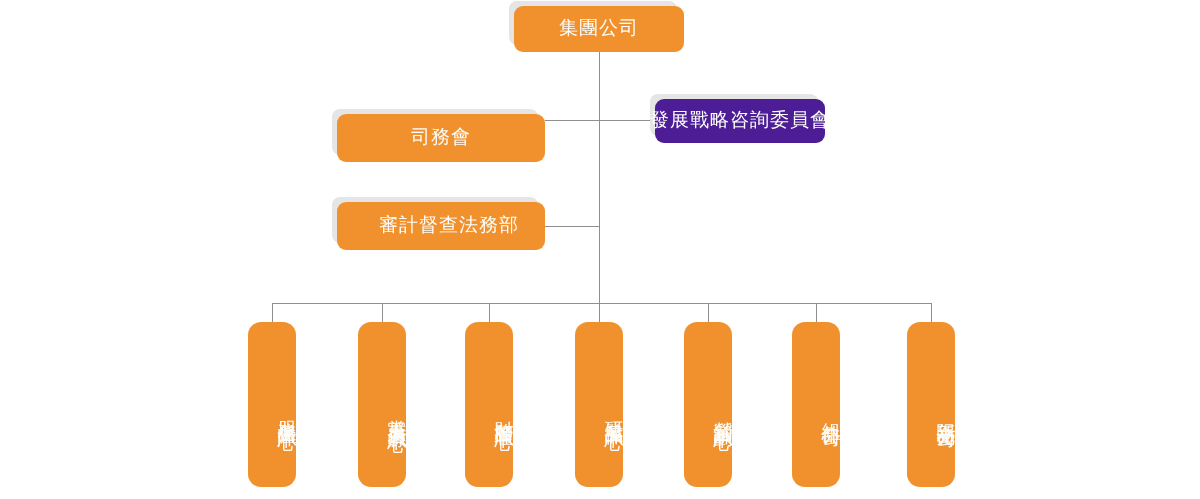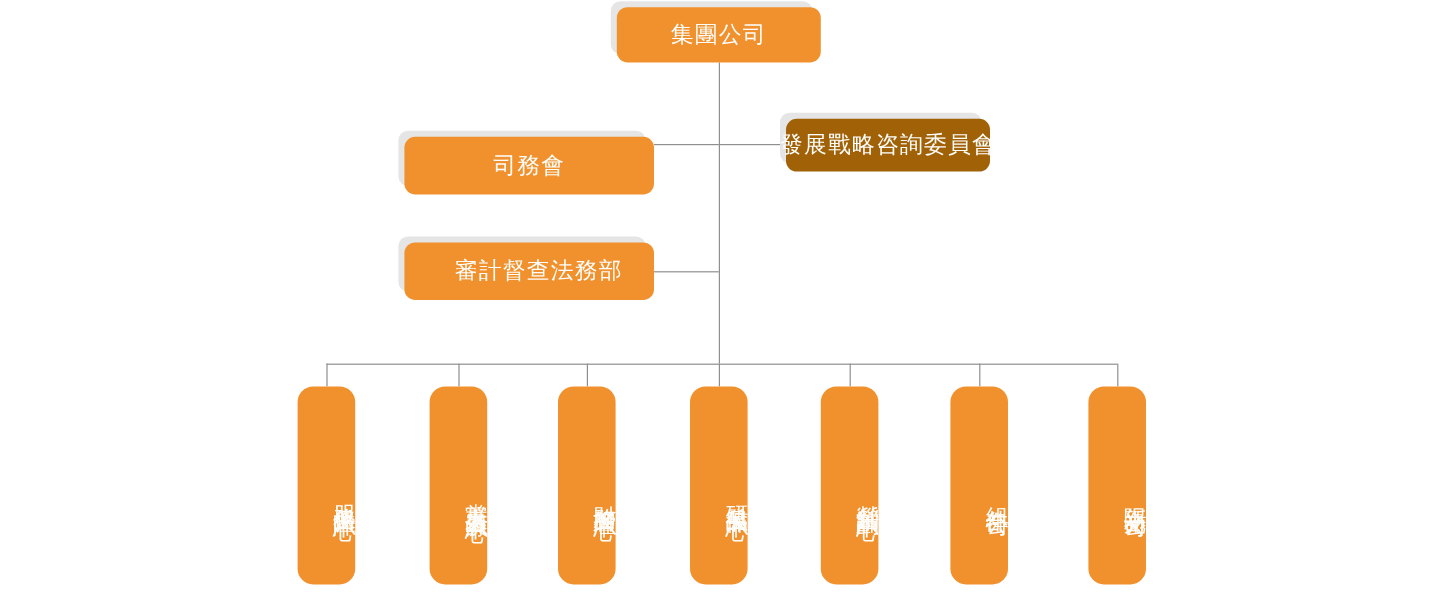--- a/index.html
+++ b/index.html
@@ -6,21 +6,21 @@
     margin: 0;
     padding: 0;
     background: #ffffff;
   }
   #org-chart {
     position: relative;
     width: 1200px;
     height: 499px;
     background: #ffffff;
     overflow: hidden;
-    font-family: Liberation Sans, sans-serif;
+    font-family: Liberation Mono, monospace;
   }
 
   
   .conn {
     position: absolute;
     background: #8f8f8f;
   }
   .conn.v { width: 1px; }
   .conn.h { height: 1px; }
 
@@ -73,21 +73,21 @@
       <div class="conn v" style="left: 382px; top: 303px; height: 19px; background: rgb(143, 143, 143);"></div>
       <div class="conn v" style="left: 489px; top: 303px; height: 19px; background: rgb(143, 143, 143);"></div>
       <div class="conn v" style="left: 599px; top: 303px; height: 19px; background: rgb(143, 143, 143);"></div>
       <div class="conn v" style="left: 708px; top: 303px; height: 19px; background: rgb(143, 143, 143);"></div>
       <div class="conn v" style="left: 816px; top: 303px; height: 19px; background: rgb(143, 143, 143);"></div>
       <div class="conn v" style="left: 931px; top: 303px; height: 19px; background: rgb(143, 143, 143);"></div>
     </div>
   <div id="node-layer">
       <div class="node horiz" style="left: 514px; top: 6px; width: 170px; height: 46px; background: rgb(240, 145, 45); color: rgb(253, 253, 251);">集團公司</div>
       <div class="node horiz" style="left: 337px; top: 96px; width: 208px; height: 48px; background: rgb(240, 145, 45); color: rgb(253, 253, 251); margin-top: 18px;">司務會</div>
-      <div class="node horiz" style="left: 655px; top: 99px; width: 170px; height: 44px; background: #a16207; color: rgb(253, 253, 251);">發展戰略咨詢委員會</div>
+      <div class="node horiz" style="left: 655px; top: 99px; width: 170px; height: 44px; background: #4c1d95; color: rgb(253, 253, 251);">發展戰略咨詢委員會</div>
       <div class="node horiz" style="left: 337px; top: 202px; width: 208px; height: 48px; background: rgb(240, 145, 45); color: rgb(253, 253, 251); padding-left: 16px;">審計督查法務部</div>
       <div class="node vert" style="left: 248px; top: 322px; width: 48px; height: 165px; background: rgb(240, 145, 45); color: rgb(253, 253, 251);">服務保障中心</div>
       <div class="node vert" style="left: 358px; top: 322px; width: 48px; height: 165px; background: rgb(240, 145, 45); color: rgb(253, 253, 251);">黨群人力資源中心</div>
       <div class="node vert" style="left: 465px; top: 322px; width: 48px; height: 165px; background: rgb(240, 145, 45); color: rgb(253, 253, 251);">財務管理中心</div>
       <div class="node vert" style="left: 575px; top: 322px; width: 48px; height: 165px; background: rgb(240, 145, 45); color: rgb(253, 253, 251);">研發品保中心</div>
       <div class="node vert" style="left: 684px; top: 322px; width: 48px; height: 165px; background: rgb(240, 145, 45); color: rgb(253, 253, 251);">營銷計劃中心</div>
       <div class="node vert" style="left: 792px; top: 322px; width: 48px; height: 165px; background: rgb(240, 145, 45); color: rgb(253, 253, 251);">組件公司</div>
       <div class="node vert" style="left: 907px; top: 322px; width: 48px; height: 165px; background: rgb(240, 145, 45); color: rgb(253, 253, 251);">新陽光公司</div>
     </div>
 </div>

